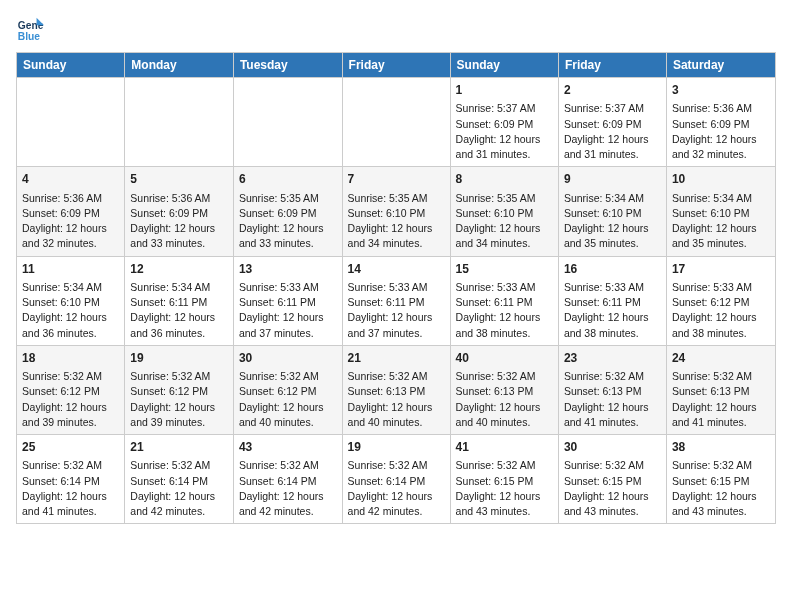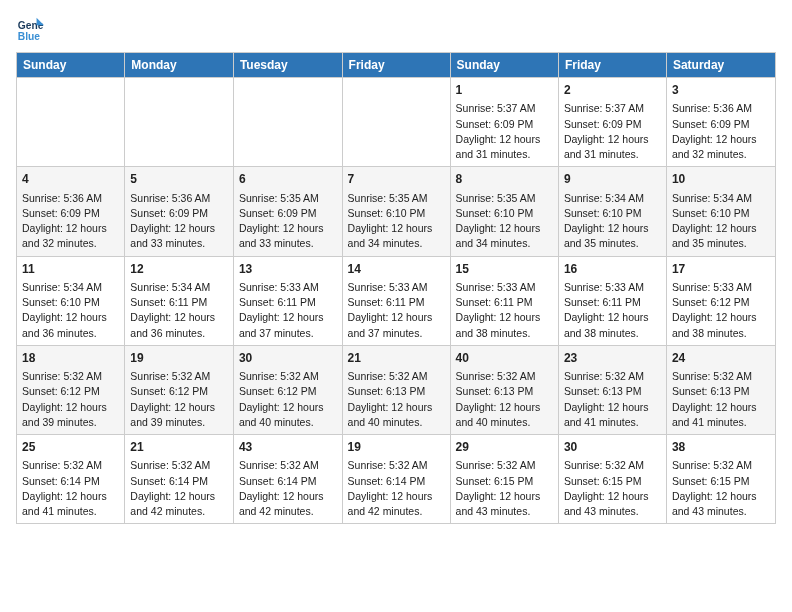--- a/index.html
+++ b/index.html
@@ -303,21 +303,21 @@
           <div>and 42 minutes.</div>
         </td>
         <td>
           <span class="day-num">19</span>
           <div>Sunrise: 5:32 AM</div>
           <div>Sunset: 6:14 PM</div>
           <div>Daylight: 12 hours</div>
           <div>and 42 minutes.</div>
         </td>
         <td>
-          <span class="day-num">29</span>
+          <span class="day-num">41</span>
           <div>Sunrise: 5:32 AM</div>
           <div>Sunset: 6:15 PM</div>
           <div>Daylight: 12 hours</div>
           <div>and 43 minutes.</div>
         </td>
         <td>
           <span class="day-num">30</span>
           <div>Sunrise: 5:32 AM</div>
           <div>Sunset: 6:15 PM</div>
           <div>Daylight: 12 hours</div>

